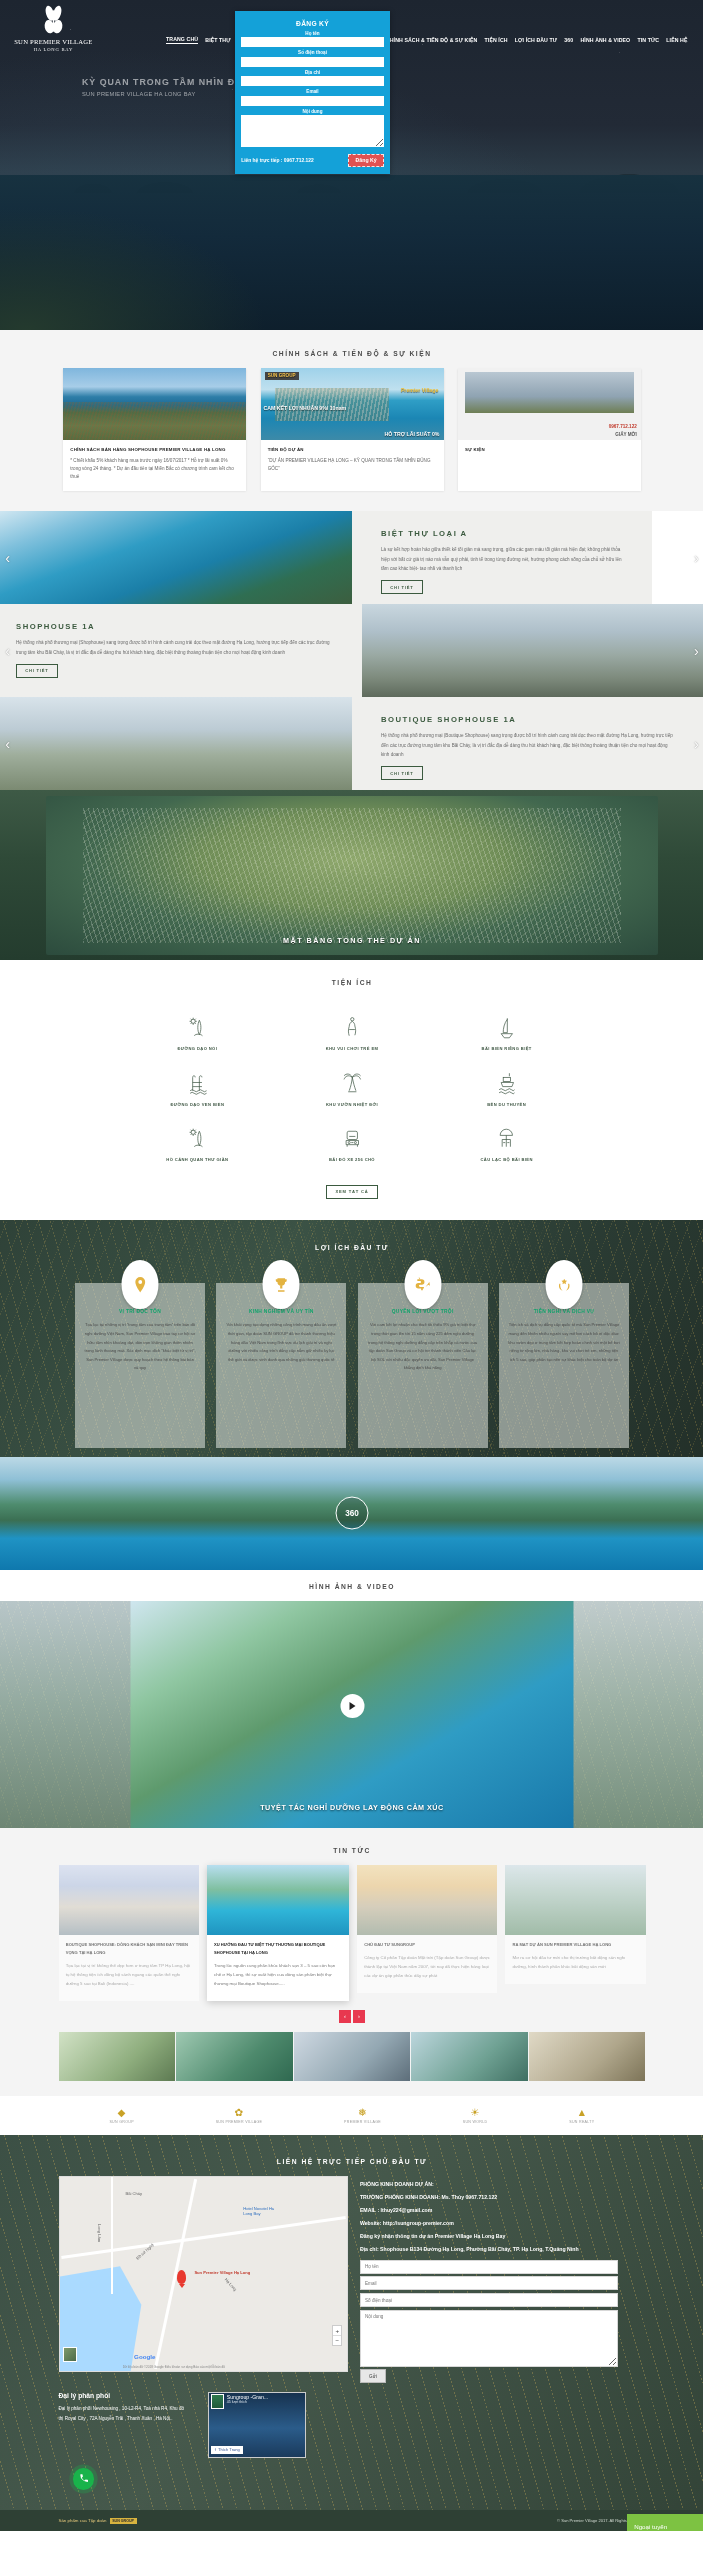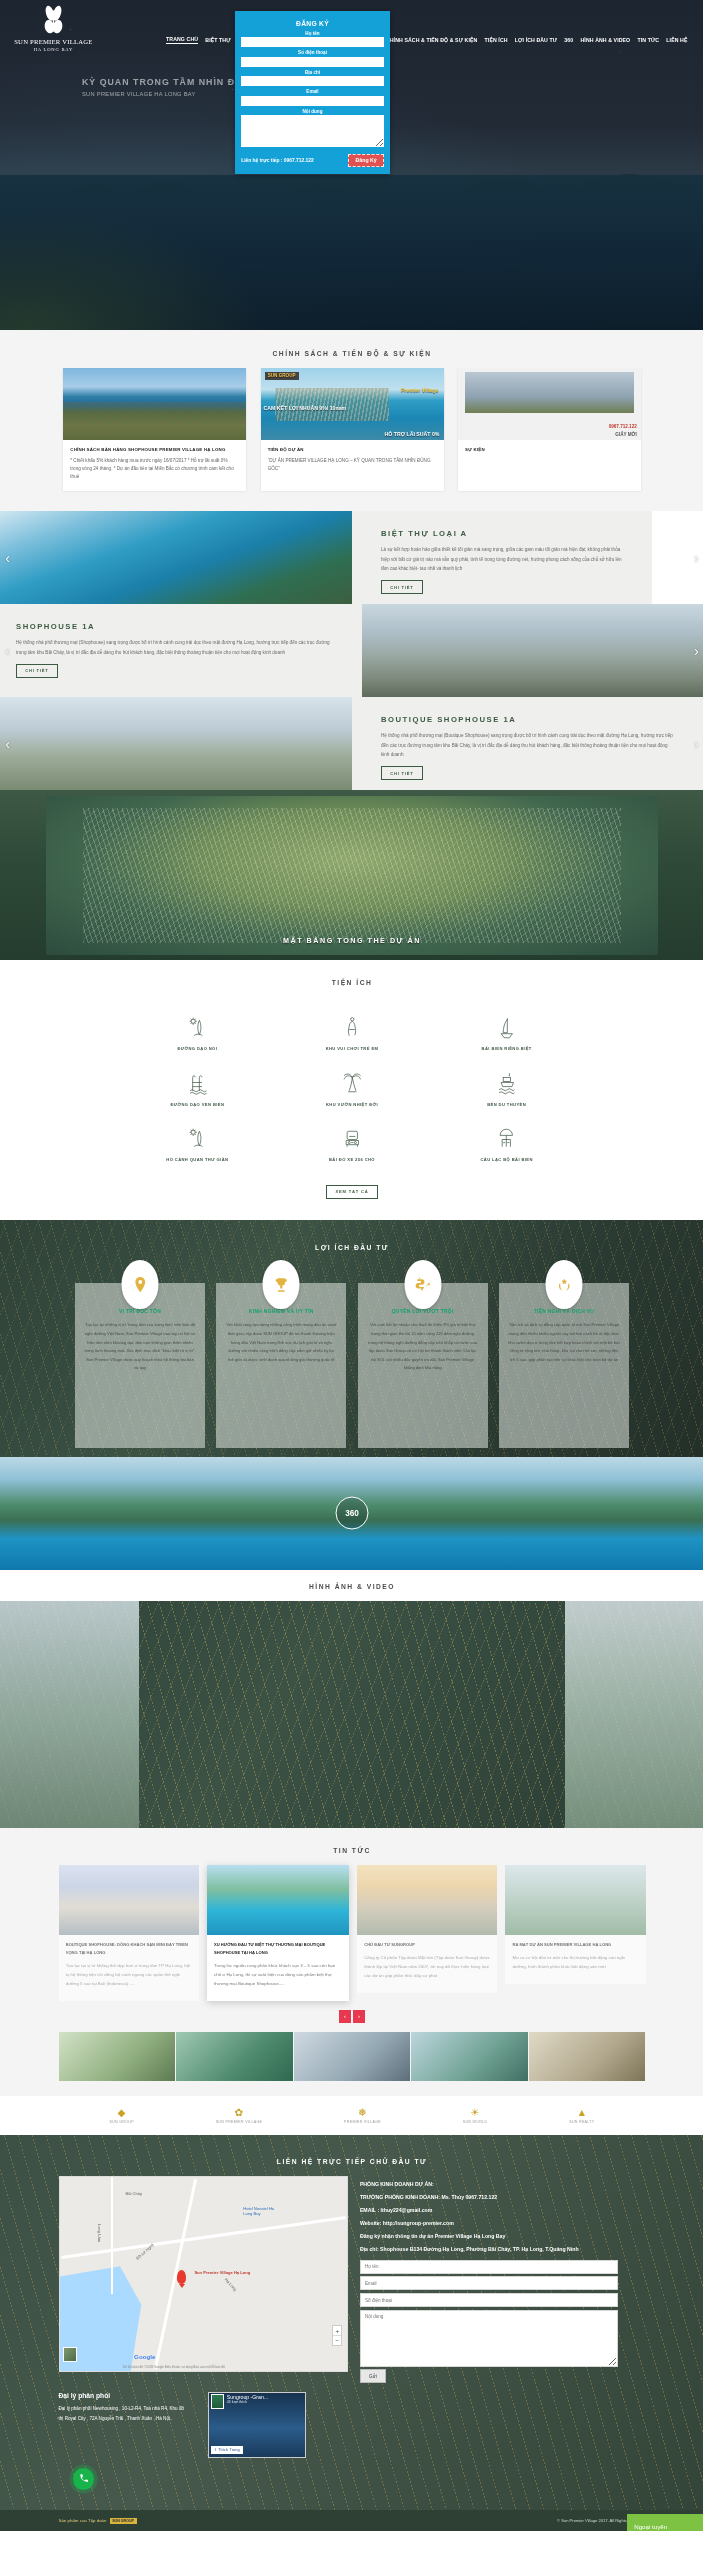--- a/index.html
+++ b/index.html
@@ -693,20 +693,26 @@
 <section class="w" id="tour360">
   <div class="badge360">360</div>
 </section>
 
 <section class="w" id="gallery">
   <div class="sec-title">HÌNH ẢNH &amp; VIDEO</div>
   <div class="band">
     <div class="rays"></div>
     <div class="slide-l"></div>
     <div class="slide-r"></div>
+    <div class="slide-c">
+      <div class="play">
+          <i></i>
+        </div>
+      <div class="cap">TUYỆT TÁC NGHỈ DƯỠNG LAY ĐỘNG CẢM XÚC</div>
+    </div>
   </div>
 </section>
 
 <section class="w" id="news">
   <div class="sec-title">TIN TỨC</div>
   <div class="container">
     <div class="news-row">
 
       <article class="news-card faded">
         <div class="nthumb nt-1"></div>

